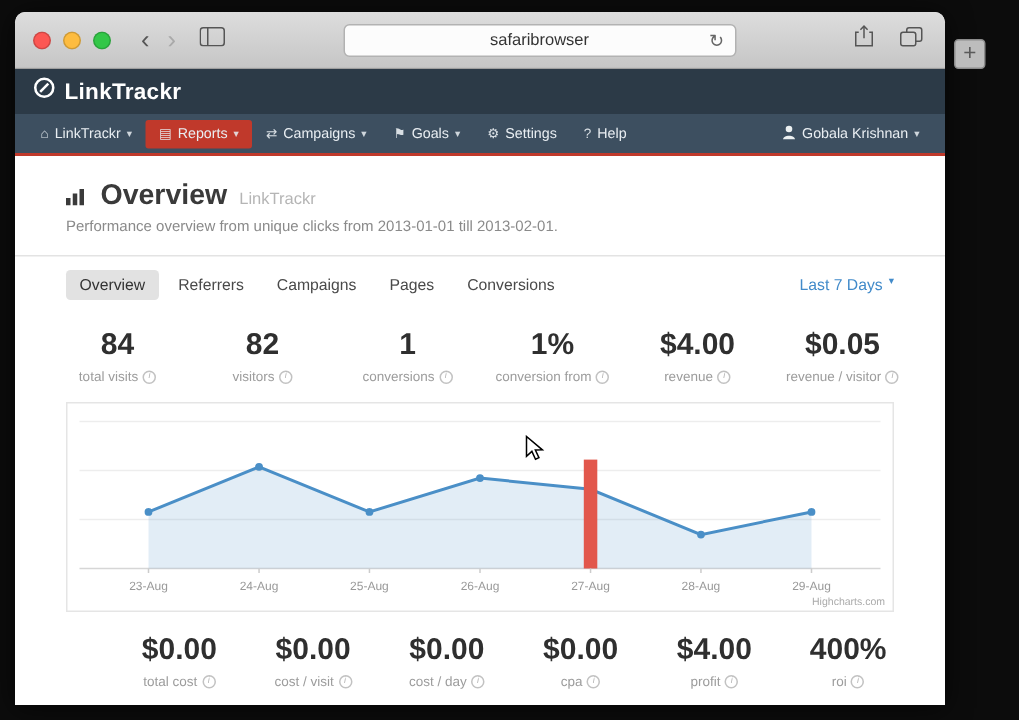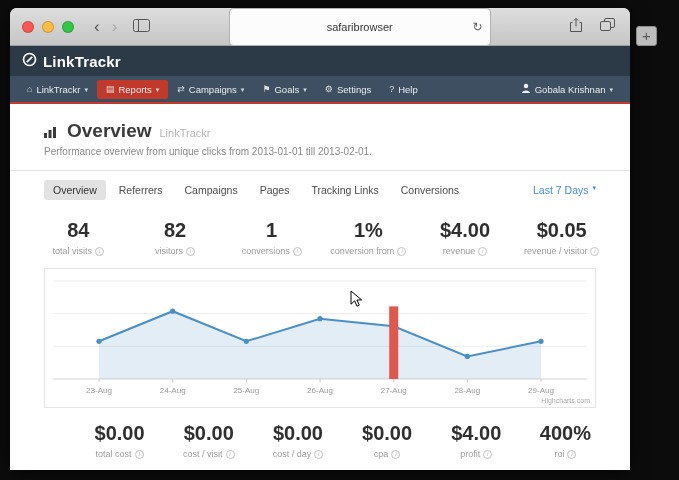--- a/index.html
+++ b/index.html
@@ -17,21 +17,21 @@
             padding:0 12px; }
   .traffic { display:flex; gap:8px; margin-right:14px; }
   .light { width:12px; height:12px; border-radius:50%; border:1px solid rgba(0,0,0,.18); }
   .light.red { background:#fc5753; }
   .light.yellow { background:#fdbc40; }
   .light.green { background:#33c748; }
   .navbtn { font-size:17px; line-height:1; color:#555; padding:0 6px; cursor:default; }
   .navbtn.fwd { color:#a9a9a9; }
   .sidebar-ic { margin-left:10px; display:inline-block; }
   .sp { flex:1; }
-  .urlbar { width:262px; height:38px; background:#fcfcfc; border:1px solid #b2b2b2;
+  .urlbar { width:262px; height:22px; background:#fcfcfc; border:1px solid #b2b2b2;
             border-radius:4px; position:relative; display:flex; align-items:center;
             justify-content:center; }
   .urltext { font-size:11px; color:#333; }
   .reload { position:absolute; right:7px; font-size:12px; color:#666; line-height:1; }
   .chromeright { display:flex; align-items:center; gap:16px; margin-right:2px; }
 
   .plusbtn { position:absolute; left:636px; top:26px; width:21px; height:20px;
              background:#bdbdbd; border:1px solid #8c8c8c; border-radius:3px;
              color:#5a5a5a; font-size:15px; line-height:17px; text-align:center; }
 
@@ -192,21 +192,20 @@
       </div>
       <div class="pagedesc">Performance overview from unique clicks from 2013-01-01 till 2013-02-01.</div>
     </div>
     <div class="divider"></div>
 
     <div class="tabsrow">
       <span class="tab active">Overview</span>
       <span class="tab">Referrers</span>
       <span class="tab">Campaigns</span>
       <span class="tab">Pages</span>
-      <span class="tab">Tracking Links</span>
       <span class="tab">Conversions</span>
       <span class="daterange">
         <span>Last 7 Days</span>
         <span class="navcaret">▾</span>
       </span>
     </div>
 
     <div class="statsrow">
       <div class="statcell">
         <div class="statvalue">84</div>

